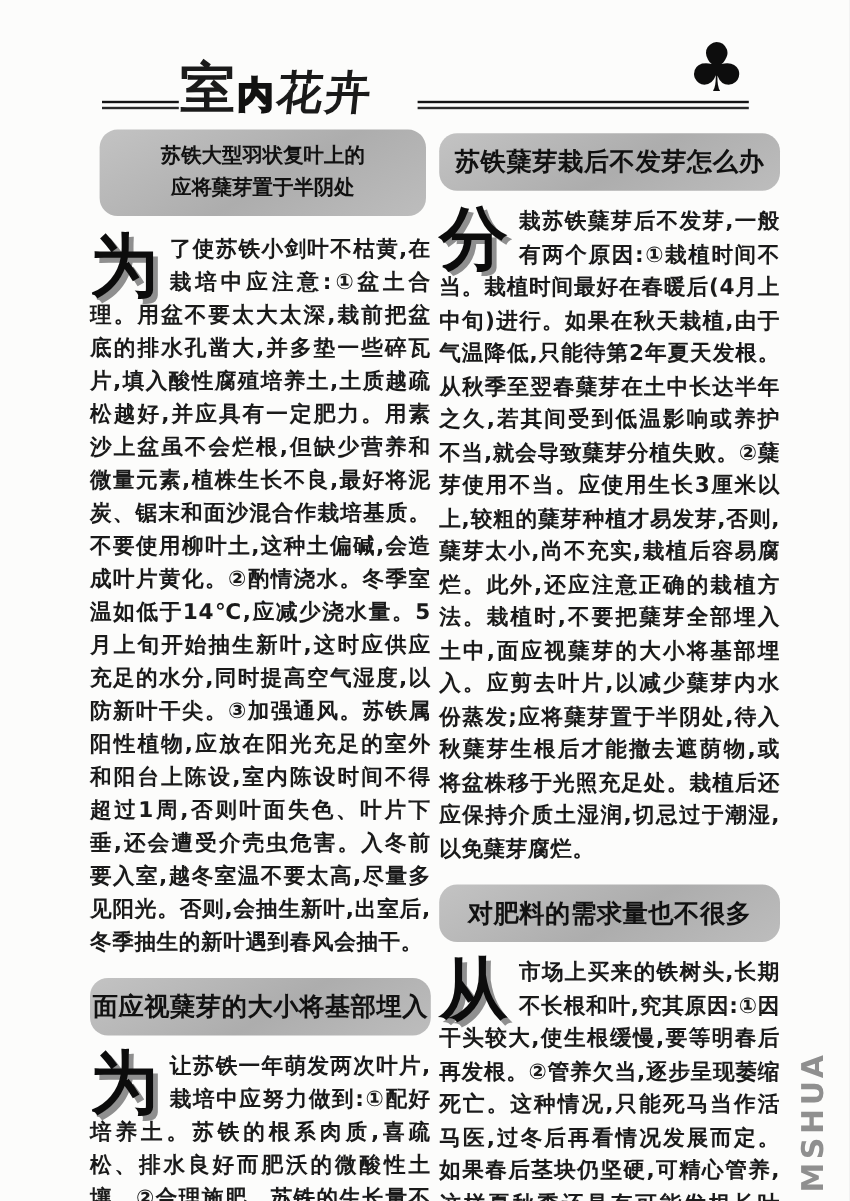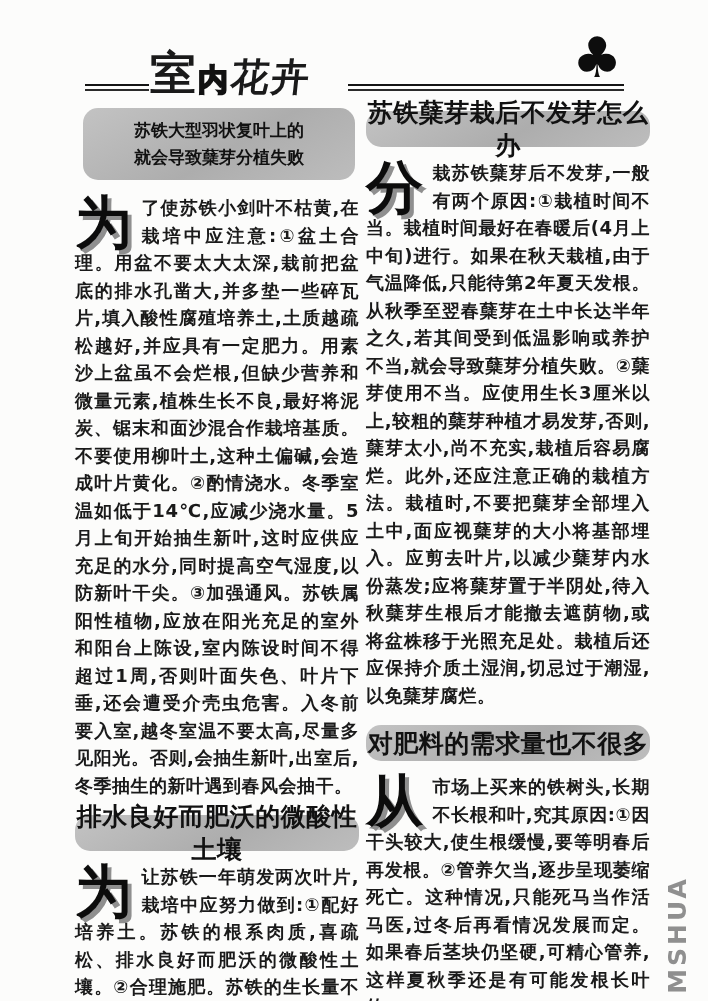--- a/index.html
+++ b/index.html
@@ -44,21 +44,21 @@
   .heading-box {
     background:linear-gradient(150deg,#c3c3c3 0%,#adadad 55%,#bdbdbd 100%);
     border-radius:15px;
     display:flex; flex-direction:column;
     align-items:center; justify-content:center;
     font-weight:bold; color:#111;
     text-align:center;
   }
   .heading-tall { height:72px; font-size:17px; line-height:27px;
                   margin:4px 4px 14px 8px; }
-  .heading-slim { height:36px; font-size:25px;
+  .heading-slim { height:48px; font-size:21px;
                   margin:16px 0 12px 0; letter-spacing:0.5px; }
 
   .body-text {
     font-size:18px; line-height:27.5px;
     font-weight:600;
     text-align:justify; text-justify:inter-character;
     letter-spacing:0.5px;
   }
   .drop-cap {
     float:left;
@@ -91,29 +91,29 @@
     <span class="tc tc2">花</span>
     <span class="tc tc3">卉</span>
   </div>
   <div class="rule rule-b"></div>
   <div class="club-icon">♣</div>
 
   <div class="col col-left">
 
     <div class="heading-box heading-tall">
       <span>苏铁大型羽状复叶上的</span>
-      <span>就会导致蘖芽分植失败</span>
+      <span>应将蘖芽置于半阴处</span>
     </div>
 
     <div class="body-text">
       <span class="drop-cap">为</span><span>了使苏铁小剑叶不枯黄,在栽培中应注意:①盆土合理。用盆不要太大太深,栽前把盆底的排水孔凿大,并多垫一些碎瓦片,填入酸性腐殖培养土,土质越疏松越好,并应具有一定肥力。用素沙上盆虽不会烂根,但缺少营养和微量元素,植株生长不良,最好将泥炭、锯末和面沙混合作栽培基质。不要使用柳叶土,这种土偏碱,会造成叶片黄化。②酌情浇水。冬季室温如低于14℃,应减少浇水量。5月上旬开始抽生新叶,这时应供应充足的水分,同时提高空气湿度,以防新叶干尖。③加强通风。苏铁属阳性植物,应放在阳光充足的室外和阳台上陈设,室内陈设时间不得超过1周,否则叶面失色、叶片下垂,还会遭受介壳虫危害。入冬前要入室,越冬室温不要太高,尽量多见阳光。否则,会抽生新叶,出室后,冬季抽生的新叶遇到春风会抽干。</span>
     </div>
 
     <div class="heading-box heading-slim">
-      <span>排水良好而肥沃的微酸性土壤</span>
+      <span>面应视蘖芽的大小将基部埋入</span>
     </div>
 
     <div class="body-text">
       <span class="drop-cap">为</span><span>让苏铁一年萌发两次叶片,栽培中应努力做到:①配好培养土。苏铁的根系肉质,喜疏松、排水良好而肥沃的微酸性土壤。②合理施肥。苏铁的生长量不大,对肥料的需求量也不很多,但要让它两次发叶,必须在生长时期,每10天左右施1次腐熟的饼液肥。③增加空气湿度。苏铁喜湿</span>
     </div>
 
   </div>
 
   <div class="col col-right">
 

